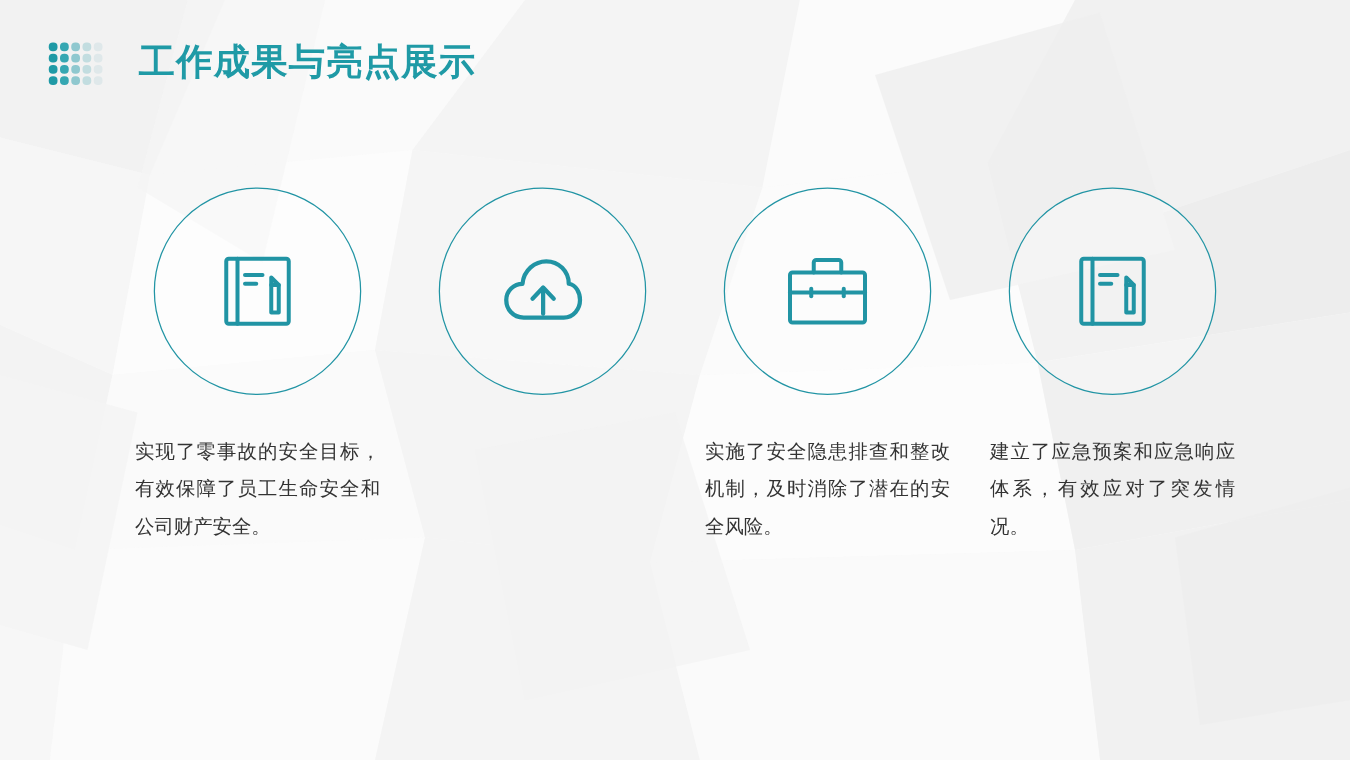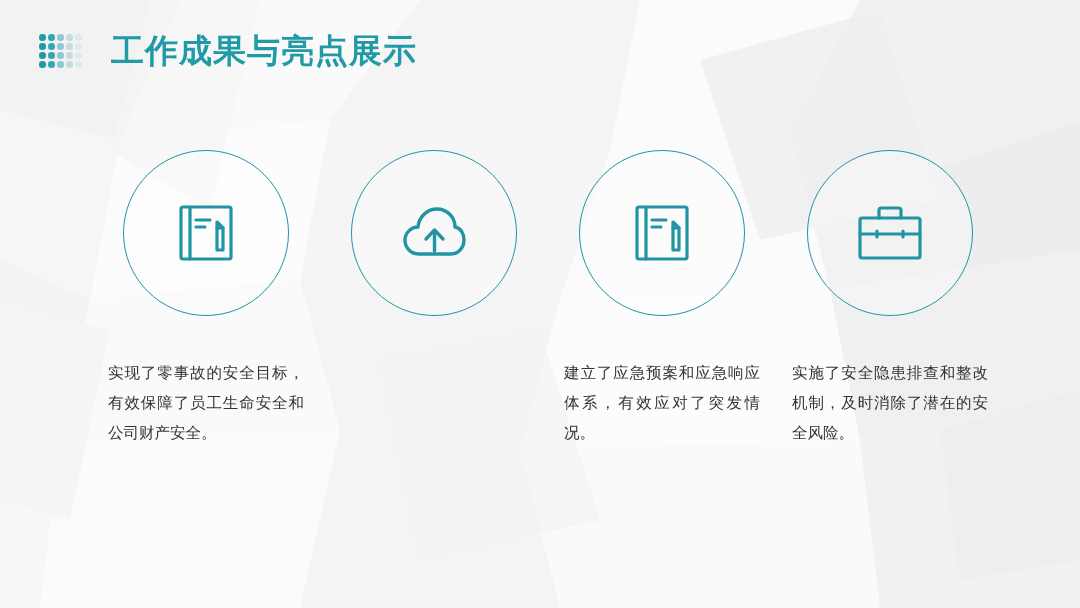--- a/index.html
+++ b/index.html
@@ -30,21 +30,21 @@
     display:grid;
     grid-template-columns:repeat(5, 9px);
     grid-template-rows:repeat(4, 9px);
     gap:0px;
     margin-right:28px;
     margin-top:2px;
   }
   .dot-cell { width:9px; height:9px; display:flex; align-items:center; justify-content:center; }
   .dot { width:6.5px; height:6.5px; border-radius:50%; }
   #page-title {
-    font-size:33px;
+    font-size:29px;
     font-weight:bold;
     letter-spacing:1px;
     line-height:1;
     white-space:nowrap;
   }
   
   #cards {
     position:absolute;
     left:92px; top:150px;
     width:912px;
@@ -59,21 +59,21 @@
   }
   .icon-circle {
     width:166px; height:166px;
     border-radius:50%;
     border:1.6px solid #2194a4;
     display:flex; align-items:center; justify-content:center;
     background:rgba(255,255,255,0.30);
   }
   .icon-circle svg { display:block; }
   .card-text {
-    margin-top:42px;
+    margin-top:30px;
     width:196px;
     font-size:15.5px;
     line-height:30px;
     color:#333333;
     text-align:justify;
     text-justify:inter-ideograph;
     font-family:"DejaVu Sans","Liberation Sans",sans-serif;
   }
 </style>
 </head>
@@ -207,42 +207,42 @@
             <line x1="33.5" y1="46" x2="33.5" y2="26"></line>
             <path d="M25 34 L33.5 25 L42 34"></path>
           </svg>
         </span>
       </div>
     </div>
 
     <div class="card">
       <div class="icon-circle">
         <span>
+          <svg width="68" height="58" viewBox="0 0 68 58" fill="none" stroke="#2194a4" stroke-width="3.2" stroke-linecap="round" stroke-linejoin="round">
+            <rect x="4" y="14" width="60" height="40" rx="2"></rect>
+            <path d="M23 14 L23 6 C23 5 24 4 25 4 L43 4 C44 4 45 5 45 6 L45 14"></path>
+            <line x1="4" y1="30" x2="64" y2="30"></line>
+            <line x1="21" y1="27" x2="21" y2="33"></line>
+            <line x1="47" y1="27" x2="47" y2="33"></line>
+          </svg>
+        </span>
+      </div>
+      <div class="card-text">实施了安全隐患排查和整改机制，及时消除了潜在的安全风险。</div>
+    </div>
+
+    <div class="card">
+      <div class="icon-circle">
+        <span>
           <svg width="62" height="62" viewBox="0 0 62 62" fill="none" stroke="#2194a4" stroke-width="3.2" stroke-linecap="round" stroke-linejoin="round">
             <rect x="6" y="5" width="50" height="52" rx="2"></rect>
             <line x1="15" y1="5" x2="15" y2="57"></line>
             <line x1="21" y1="18" x2="35" y2="18"></line>
             <line x1="21" y1="25" x2="30" y2="25"></line>
             <path d="M42 20 L48 26 L48 48 L42 48 Z"></path>
             <line x1="42" y1="26" x2="48" y2="26"></line>
           </svg>
         </span>
       </div>
       <div class="card-text">建立了应急预案和应急响应体系，有效应对了突发情况。</div>
     </div>
 
-    <div class="card">
-      <div class="icon-circle">
-        <span>
-          <svg width="68" height="58" viewBox="0 0 68 58" fill="none" stroke="#2194a4" stroke-width="3.2" stroke-linecap="round" stroke-linejoin="round">
-            <rect x="4" y="14" width="60" height="40" rx="2"></rect>
-            <path d="M23 14 L23 6 C23 5 24 4 25 4 L43 4 C44 4 45 5 45 6 L45 14"></path>
-            <line x1="4" y1="30" x2="64" y2="30"></line>
-            <line x1="21" y1="27" x2="21" y2="33"></line>
-            <line x1="47" y1="27" x2="47" y2="33"></line>
-          </svg>
-        </span>
-      </div>
-      <div class="card-text">实施了安全隐患排查和整改机制，及时消除了潜在的安全风险。</div>
-    </div>
-
   </div>
 </div>
 
 </body></html>

